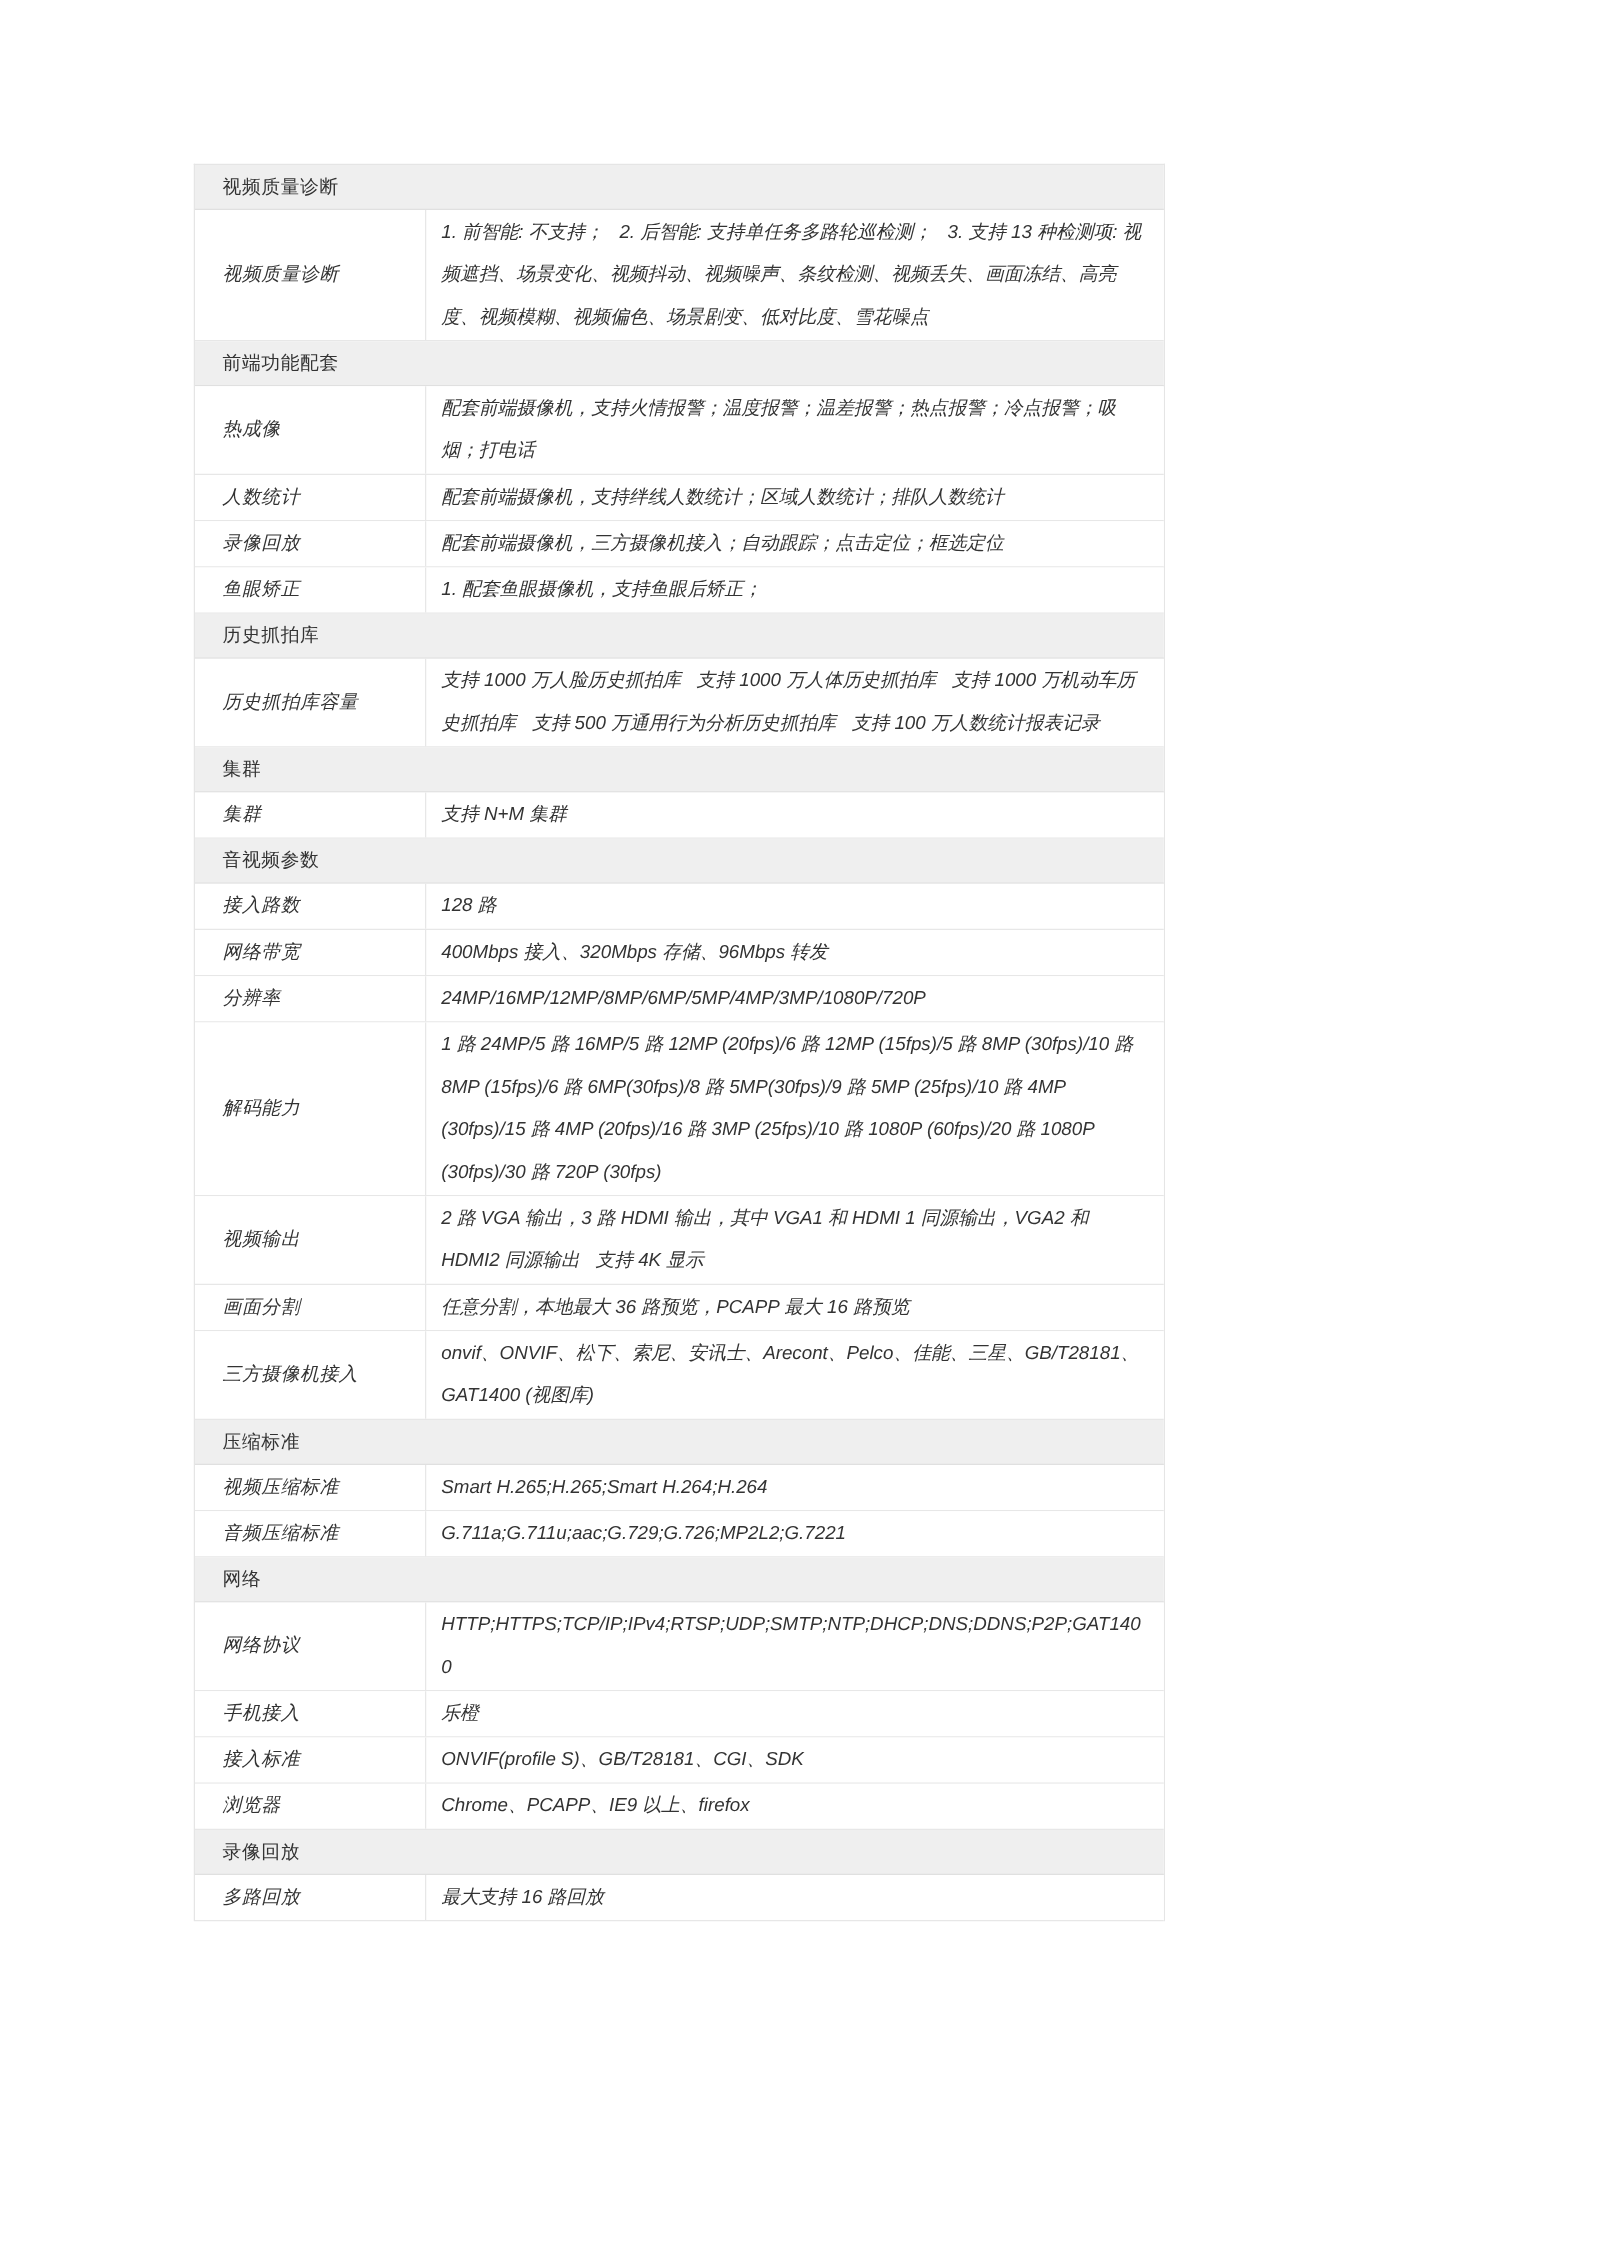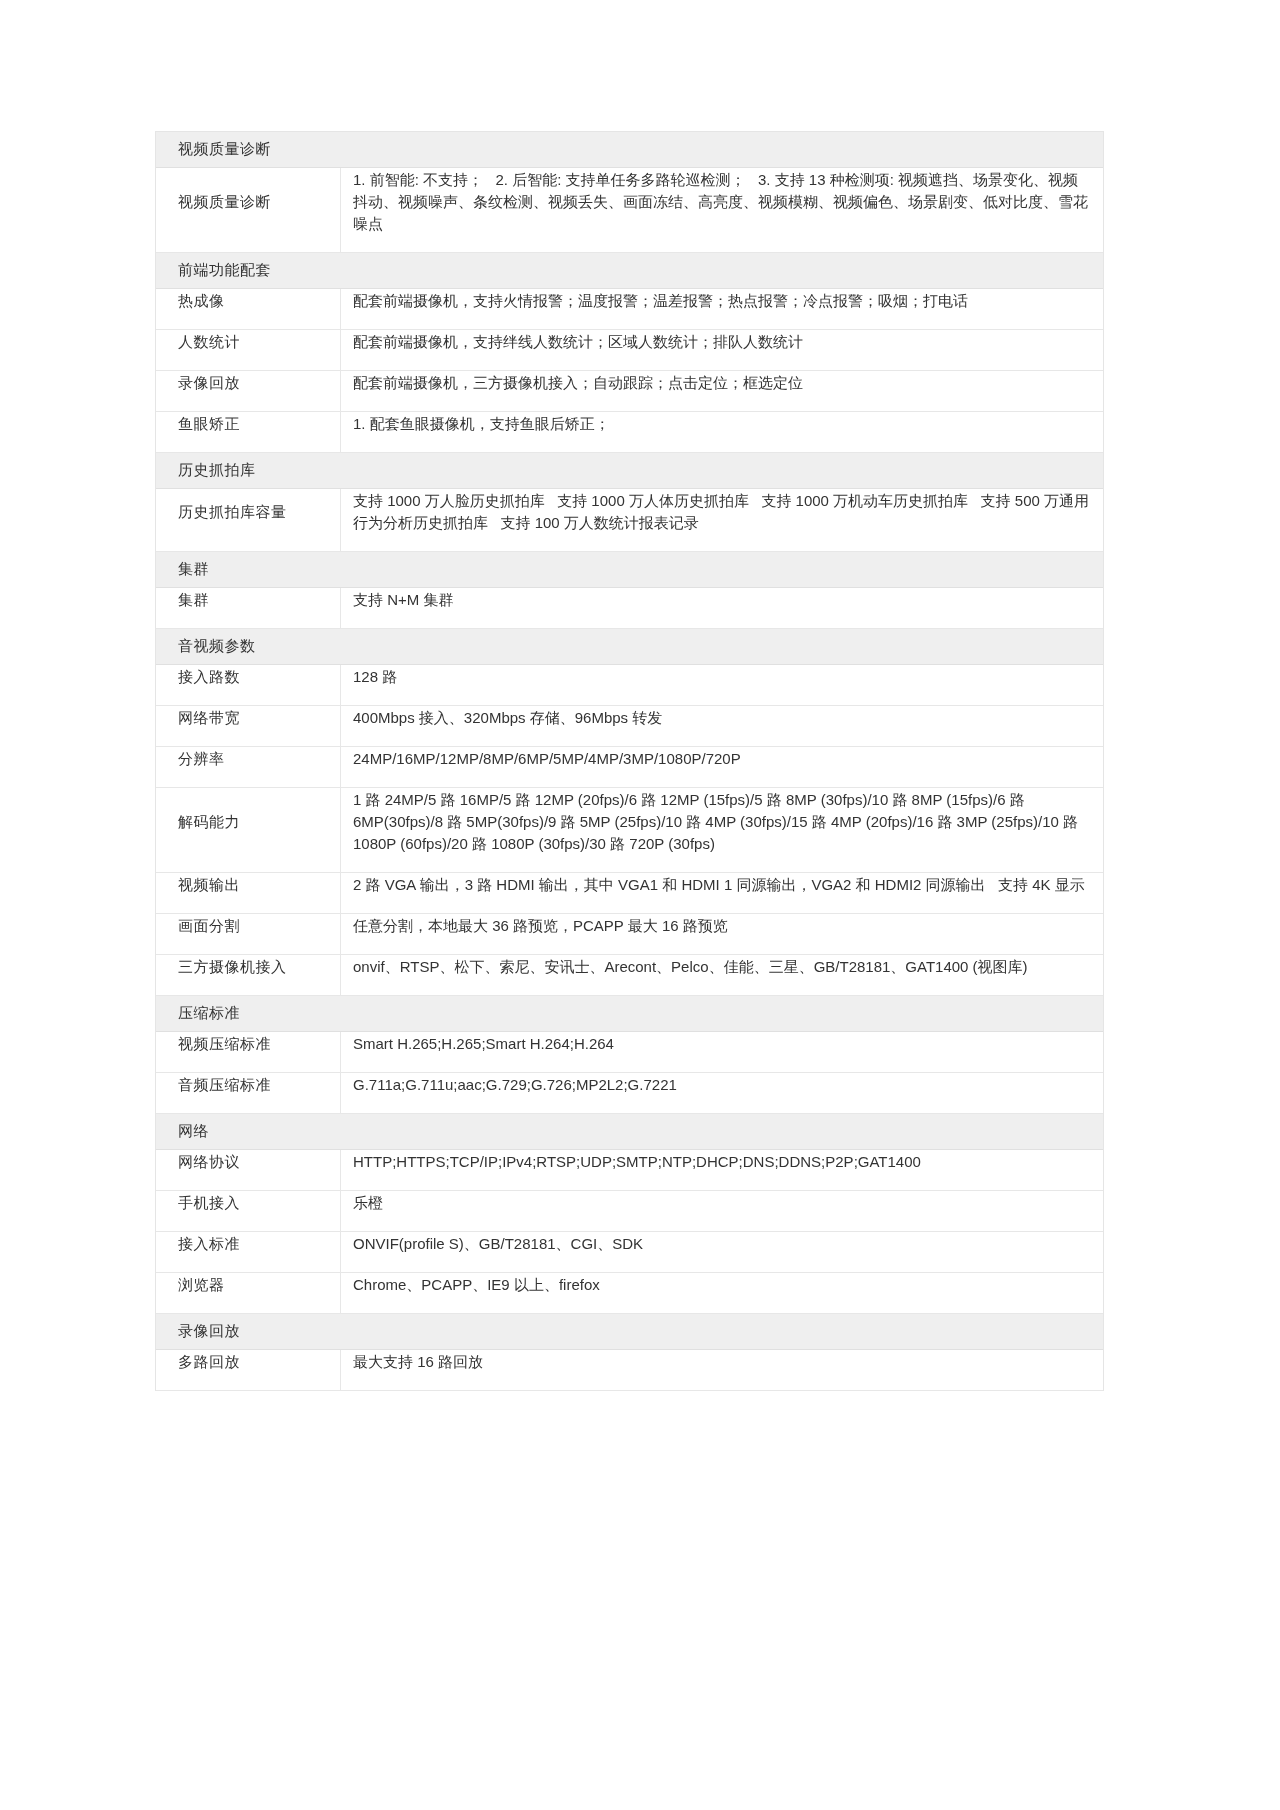--- a/index.html
+++ b/index.html
@@ -11,21 +11,21 @@
     width: 1280px;
     min-height: 1810px;
     font-family: "Liberation Sans", "DejaVu Sans", sans-serif;
     color: #333333;
     position: relative;
   }
   .spec-table {
     position: absolute;
     left: 155px;
     top: 131px;
-    width: 949px;
+    width: 777px;
     border: 1px solid #e5e5e5;
     border-bottom: none;
     box-sizing: border-box;
     font-size: 15px;
   }
   .section-header {
     background: #efefef;
     border-bottom: 1px solid #e0e0e0;
     min-height: 36px;
     display: flex;
@@ -37,24 +37,25 @@
     color: #333333;
     letter-spacing: 0.5px;
   }
   .spec-row {
     display: flex;
     border-bottom: 1px solid #e7e7e7;
     background: #ffffff;
     box-sizing: border-box;
   }
   .cell {
-    line-height: 22px;
+    line-height: 34px;
     padding-top: 1px;
-    padding-bottom: 17px;
-    box-sizing: border-box;
+    padding-bottom: 1px;
+    box-sizing: border-box;
+    font-style: italic;
   }
   .cell.label {
     width: 185px;
     flex: 0 0 185px;
     padding-left: 22px;
     padding-right: 8px;
     border-right: 1px solid #e7e7e7;
     display: flex;
     align-items: center;
     letter-spacing: 0.5px;
@@ -171,21 +172,21 @@
     <div class="cell value"><span>2 路 VGA 输出，3 路 HDMI 输出，其中 VGA1 和 HDMI 1 同源输出，VGA2 和 HDMI2 同源输出   支持 4K 显示</span></div>
   </div>
 
   <div class="spec-row">
     <div class="cell label">画面分割</div>
     <div class="cell value"><span>任意分割，本地最大 36 路预览，PCAPP 最大 16 路预览</span></div>
   </div>
 
   <div class="spec-row">
     <div class="cell label">三方摄像机接入</div>
-    <div class="cell value"><span>onvif、RTSP、松下、索尼、安讯士、Arecont、Pelco、佳能、三星、GB/T28181、GAT1400 (视图库)</span></div>
+    <div class="cell value"><span>onvif、ONVIF、松下、索尼、安讯士、Arecont、Pelco、佳能、三星、GB/T28181、GAT1400 (视图库)</span></div>
   </div>
 </div>
   </section>
 
   <section class="spec-section">
     <div class="section-header">
       <span class="section-title">压缩标准</span>
     </div>
     <div class="rows">
   <div class="spec-row">

